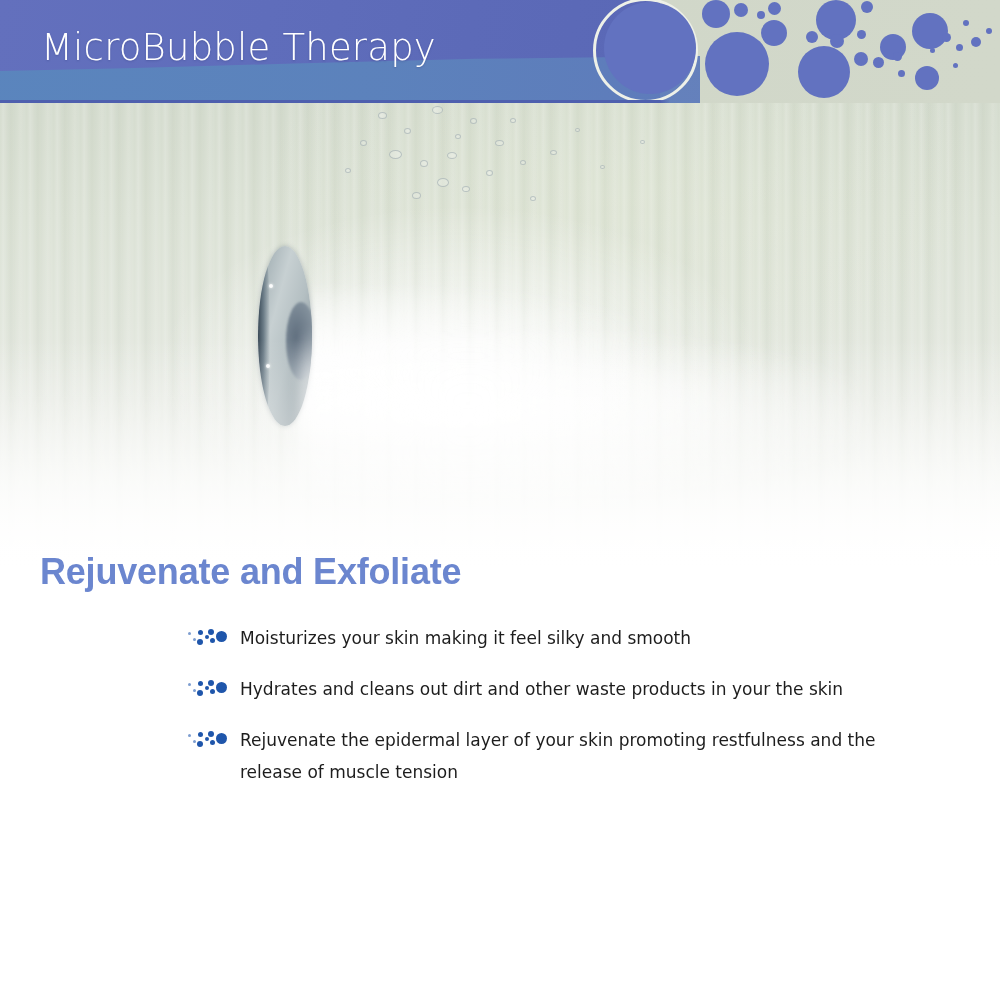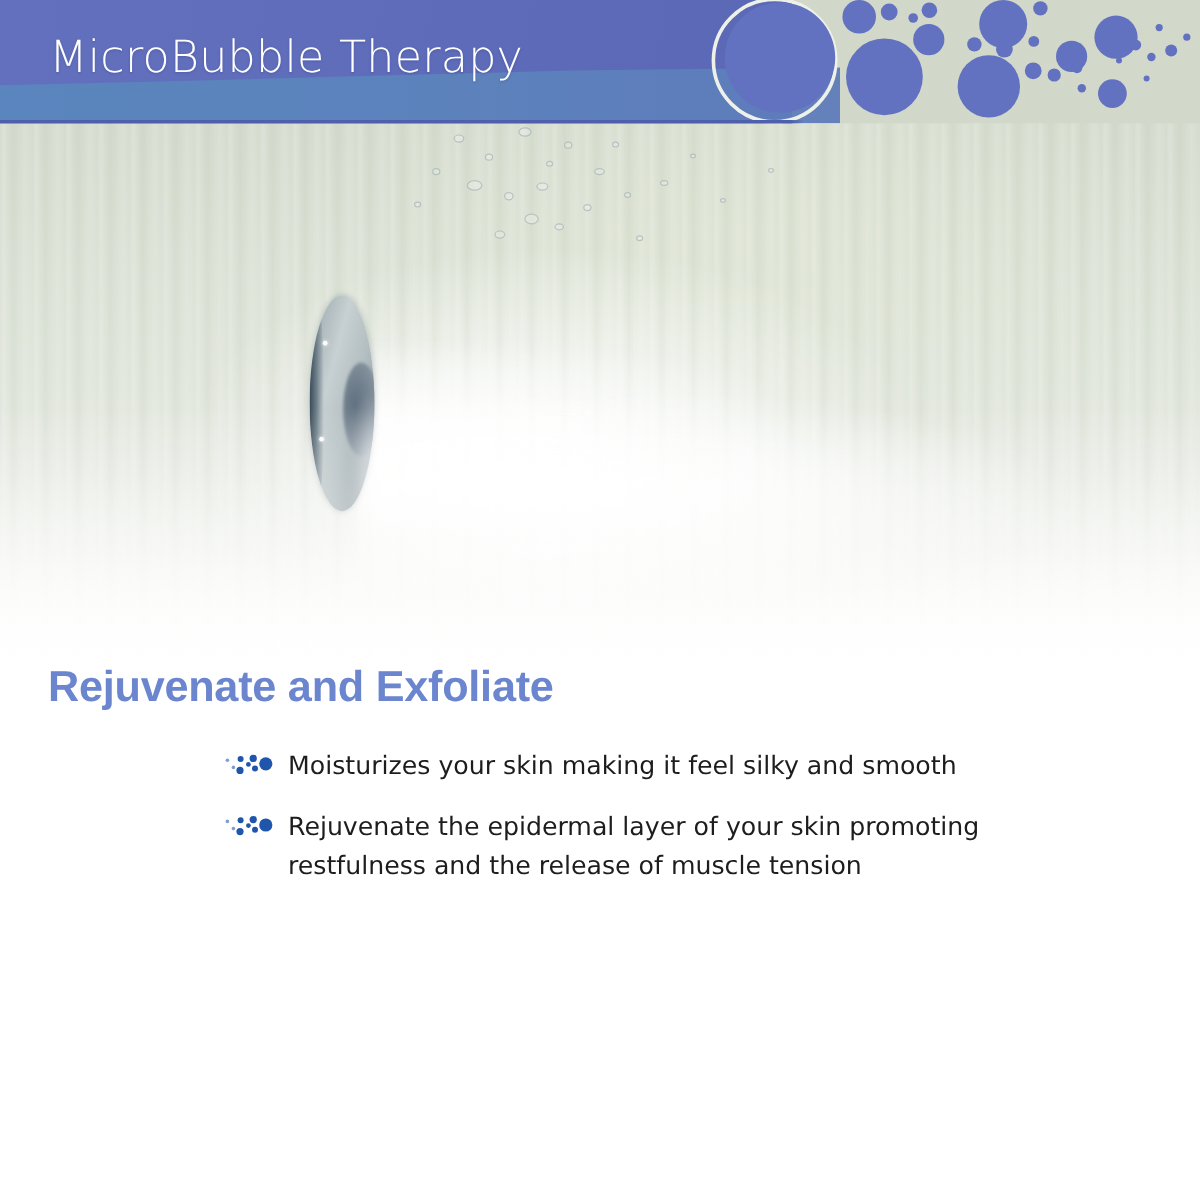--- a/index.html
+++ b/index.html
@@ -224,21 +224,21 @@
     font-family: "DejaVu Sans", "Liberation Sans", sans-serif;
   }
   .bullets {
     margin: 30px 0 0 0;
     list-style: none;
   }
   .bullet-item {
     position: relative;
     margin: 0 0 19px 240px;
     width: 660px;
-    font-size: 21px;
+    font-size: 17px;
     line-height: 32px;
     color: #1d1d1d;
     font-family: "DejaVu Sans", "Liberation Sans", sans-serif;
   }
   .bullet-marker {
     position: absolute;
     left: -52px;
     top: 6px;
     width: 44px;
     height: 20px;
@@ -355,20 +355,33 @@
           <span class="bd" style="left:10px;top:2px;width:5px;height:5px;"></span>
           <span class="bd" style="left:9px;top:11px;width:6px;height:6px;"></span>
           <span class="bd" style="left:17px;top:7px;width:4px;height:4px;"></span>
           <span class="bd" style="left:20px;top:1px;width:6px;height:6px;"></span>
           <span class="bd" style="left:22px;top:10px;width:5px;height:5px;"></span>
           <span class="bd" style="left:28px;top:3px;width:11px;height:11px;"></span>
         </span>
         <span>Moisturizes your skin making it feel silky and smooth</span>
       </li>
 
+      <li class="bullet-item">
+        <span class="bullet-marker">
+          <span class="bd pale" style="left:0px;top:4px;width:3px;height:3px;"></span>
+          <span class="bd pale" style="left:5px;top:10px;width:3px;height:3px;"></span>
+          <span class="bd" style="left:10px;top:2px;width:5px;height:5px;"></span>
+          <span class="bd" style="left:9px;top:11px;width:6px;height:6px;"></span>
+          <span class="bd" style="left:17px;top:7px;width:4px;height:4px;"></span>
+          <span class="bd" style="left:20px;top:1px;width:6px;height:6px;"></span>
+          <span class="bd" style="left:22px;top:10px;width:5px;height:5px;"></span>
+          <span class="bd" style="left:28px;top:3px;width:11px;height:11px;"></span>
+        </span>
+        <span>Hydrates and cleans out dirt and other waste products in your the skin</span>
+      </li>
 
       <li class="bullet-item">
         <span class="bullet-marker">
           <span class="bd pale" style="left:0px;top:4px;width:3px;height:3px;"></span>
           <span class="bd pale" style="left:5px;top:10px;width:3px;height:3px;"></span>
           <span class="bd" style="left:10px;top:2px;width:5px;height:5px;"></span>
           <span class="bd" style="left:9px;top:11px;width:6px;height:6px;"></span>
           <span class="bd" style="left:17px;top:7px;width:4px;height:4px;"></span>
           <span class="bd" style="left:20px;top:1px;width:6px;height:6px;"></span>
           <span class="bd" style="left:22px;top:10px;width:5px;height:5px;"></span>

